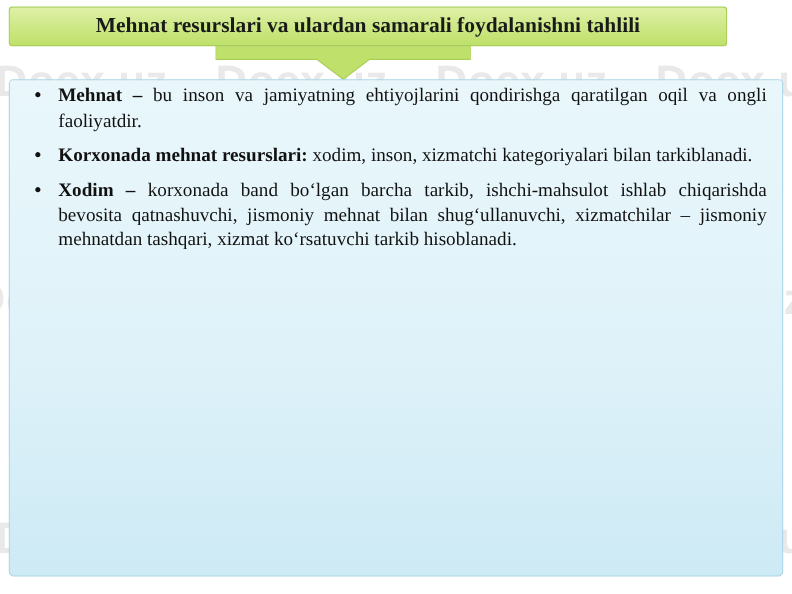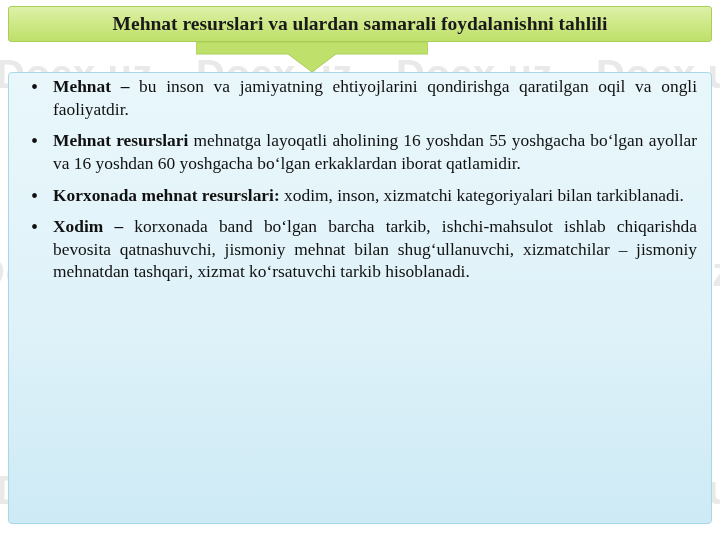--- a/index.html
+++ b/index.html
@@ -40,21 +40,21 @@
   }
   .wm.row1 { top: 52px; }
   .wm.row2 { top: 250px; }
   .wm.row3 { top: 468px; }
 
   
   .title-bar {
     position: absolute;
     left: 8px;
     top: 6px;
-    width: 704px;
+    width: 653px;
     height: 36px;
     background: linear-gradient(to bottom, #dff0a8 0%, #cfe98a 45%, #bfe06a 100%);
     border: 1px solid #a9cf5a;
     border-radius: 3px;
     display: flex;
     align-items: center;
     justify-content: center;
     z-index: 3;
     box-sizing: border-box;
   }
@@ -148,23 +148,20 @@
   <svg class="connector" viewBox="0 0 232 32" preserveAspectRatio="none">
     <polygon points="0,0 232,0 232,12 140,12 116,30 92,12 0,12" fill="#bfe06a" stroke="#a9cf5a" stroke-width="1"></polygon>
   </svg>
 
   <div class="content-box">
     <ul class="bullets">
       <li>
         <span class="b">Mehnat –</span><span> bu inson va jamiyatning ehtiyojlarini qondirishga qaratilgan oqil va ongli faoliyatdir.</span>
       </li>
       <li>
-        <span class="b">Mehnat resurslari</span><span> mehnatga layoqatli aholining 16 yoshdan  55 yoshgacha bo‘lgan ayollar va 16 yoshdan 60 yoshgacha bo‘lgan erkaklardan iborat qatlamidir.</span>
-      </li>
-      <li>
         <span class="b">Korxonada mehnat resurslari:</span><span> xodim, inson, xizmatchi kategoriyalari bilan tarkiblanadi.</span>
       </li>
       <li>
         <span class="b">Xodim –</span><span> korxonada band bo‘lgan barcha tarkib, ishchi-mahsulot ishlab chiqarishda bevosita qatnashuvchi, jismoniy mehnat bilan shug‘ullanuvchi, xizmatchilar – jismoniy mehnatdan tashqari, xizmat ko‘rsatuvchi  tarkib hisoblanadi.</span>
       </li>
     </ul>
   </div>
 
 </div>
 

